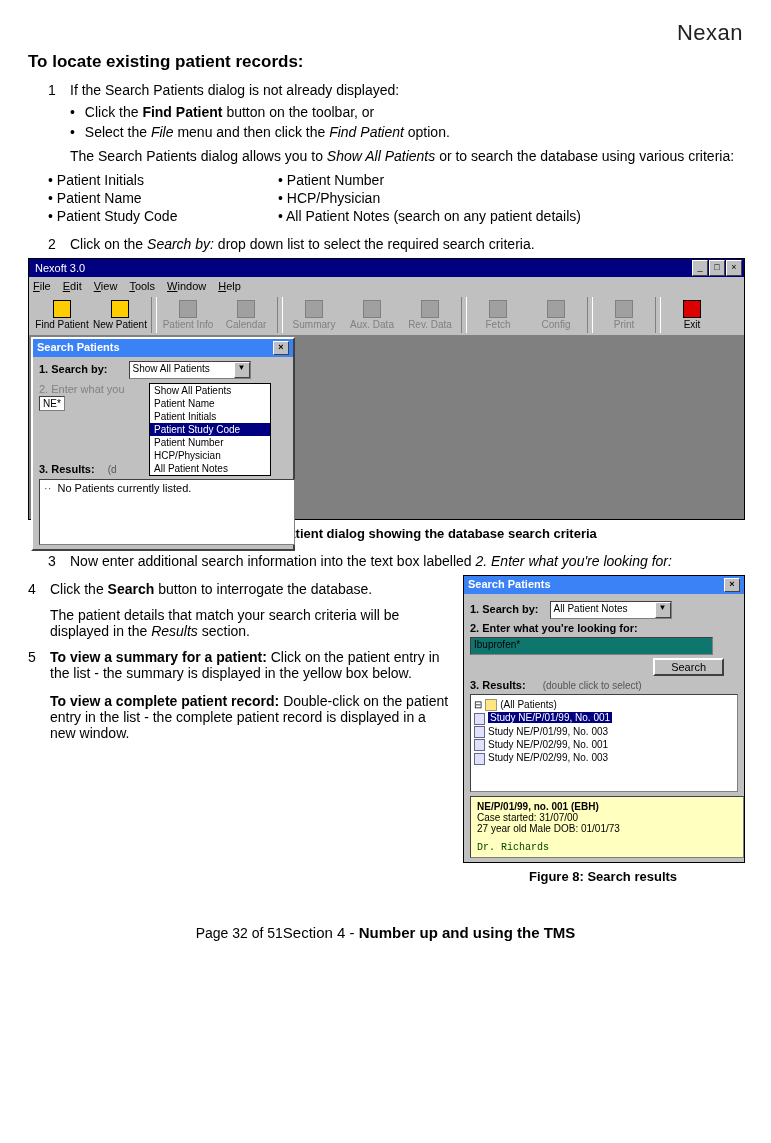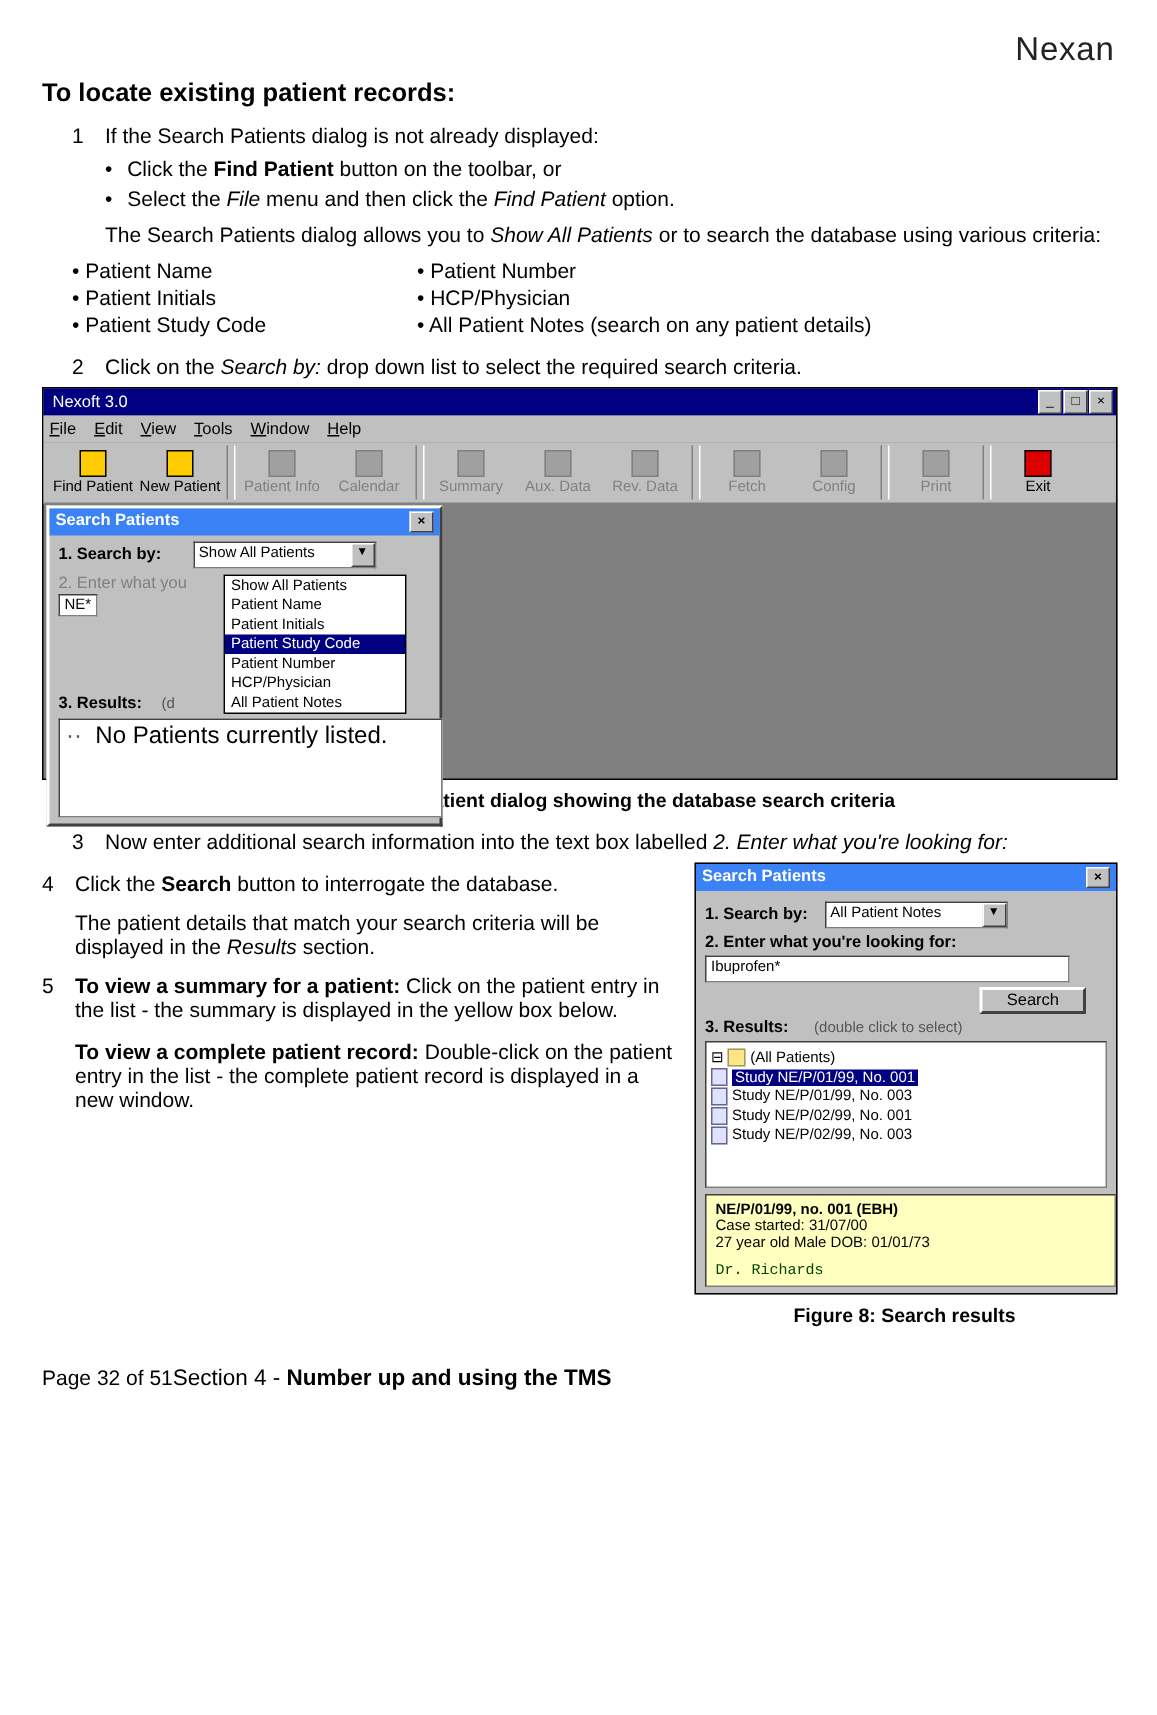--- a/index.html
+++ b/index.html
@@ -116,53 +116,53 @@
   .combo-btn { position:absolute; right:0; top:0; width:14px; height:14px; background:#c0c0c0; border:1px solid #fff; border-right-color:#404040; border-bottom-color:#404040; font-size:8px; text-align:center; }
   .dropdown {
     position:absolute; left:110px; top:22px; width:120px; background:#fff; border:1px solid #000; font-size:10px; z-index:10;
   }
   .dropdown div { padding:1px 4px; }
   .dropdown .sel { background:#000080; color:#fff; }
   .tinput {
     border:1px solid #808080; border-top-color:#404040; border-left-color:#404040; background:#fff; width:60px; height:14px; padding:1px 3px; font-size:10px;
   }
   .results-area {
-    border:1px solid #808080; border-top-color:#404040; border-left-color:#404040; background:#fff; width:246px; height:60px; margin-top:4px; padding:2px 4px; font-size:16px;
+    border:1px solid #808080; border-top-color:#404040; border-left-color:#404040; background:#fff; width:246px; height:60px; margin-top:4px; padding:2px 4px; font-size:11px;
   }
   .two-col {
     display:flex; gap:14px; margin-top:6px;
   }
   .left-col { flex:1; }
   .right-col { width:280px; }
   .screenshot2 {
     width:280px; border:1px solid #000; font-family:"MS Sans Serif", Tahoma, sans-serif; font-size:11px; background:#c0c0c0;
   }
   .sp2-body { padding:4px 6px; }
   .row { margin:3px 0; }
   .input2 {
-    border:1px solid #808080; border-top-color:#404040; border-left-color:#404040; background:#ffffff; width:235px; height:14px; padding:1px 3px; font-size:10px; display:inline-block;
+    border:1px solid #808080; border-top-color:#404040; border-left-color:#404040; background:#0f766e; width:235px; height:14px; padding:1px 3px; font-size:10px; display:inline-block;
   }
   .btn {
     display:inline-block; background:#c0c0c0; border:2px solid #fff; border-right-color:#404040; border-bottom-color:#404040; padding:1px 16px; font-size:11px;
   }
   .tree {
     background:#fff; border:1px solid #808080; border-top-color:#404040; border-left-color:#404040; width:260px; height:90px; padding:3px; font-size:10px;
   }
   .tree .node { margin:1px 0; }
   .tree .children { margin-left:0; }
   .tree .sel { background:#000080; color:#fff; padding:0 2px; }
   .folder { display:inline-block; width:10px; height:10px; background:#ffe680; border:1px solid #997; margin-right:3px; vertical-align:middle;}
   .file { display:inline-block; width:9px; height:10px; background:#e0e0ff; border:1px solid #668; margin-right:3px; vertical-align:middle;}
   .yellowbox {
     background:#ffffc0; border:1px solid #808080; border-top-color:#404040; border-left-color:#404040; width:260px; padding:4px 6px; font-size:10px; margin-top:4px;
   }
   .yellowbox .hdr { font-weight:bold; }
   .yellowbox .phys { color:#004400; margin-top:8px;font-family:Liberation Mono, monospace; }
   .footer {
-    display:flex; justify-content:flex-start; align-items:baseline; margin-top:14px; font-size:14px;
+    display:flex; justify-content:center; align-items:baseline; margin-top:28px; font-size:14px;
   }
   .footer .section { font-size:15px; }
   em { font-style: italic; }
   b { font-weight: bold; }
 </style>
 </head>
 <body>
 
 <div class="brand">Nexan</div>
 
@@ -179,22 +179,22 @@
 <div class="sub">
   <span class="bullet">•</span>
   <span>Select the </span><em>File</em><span> menu and then click the </span><em>Find Patient</em><span> option.</span>
 </div>
 <div style="margin:8px 0 6px 42px;">
   <span>The Search Patients dialog allows you to </span><em>Show All Patients</em><span> or to search the database using various criteria:</span>
 </div>
 
 <div class="criteria">
   <div class="criteria-col">
+    <div class="criteria-item">• <span>Patient Initials</span></div>
     <div class="criteria-item">• <span>Patient Name</span></div>
-    <div class="criteria-item">• <span>Patient Initials</span></div>
     <div class="criteria-item">• <span>Patient Study Code</span></div>
   </div>
   <div class="criteria-col right">
     <div class="criteria-item">• <span>Patient Number</span></div>
     <div class="criteria-item">• <span>HCP/Physician</span></div>
     <div class="criteria-item">• <span>All Patient Notes (search on any patient details)</span></div>
   </div>
 </div>
 
 <div class="step">

